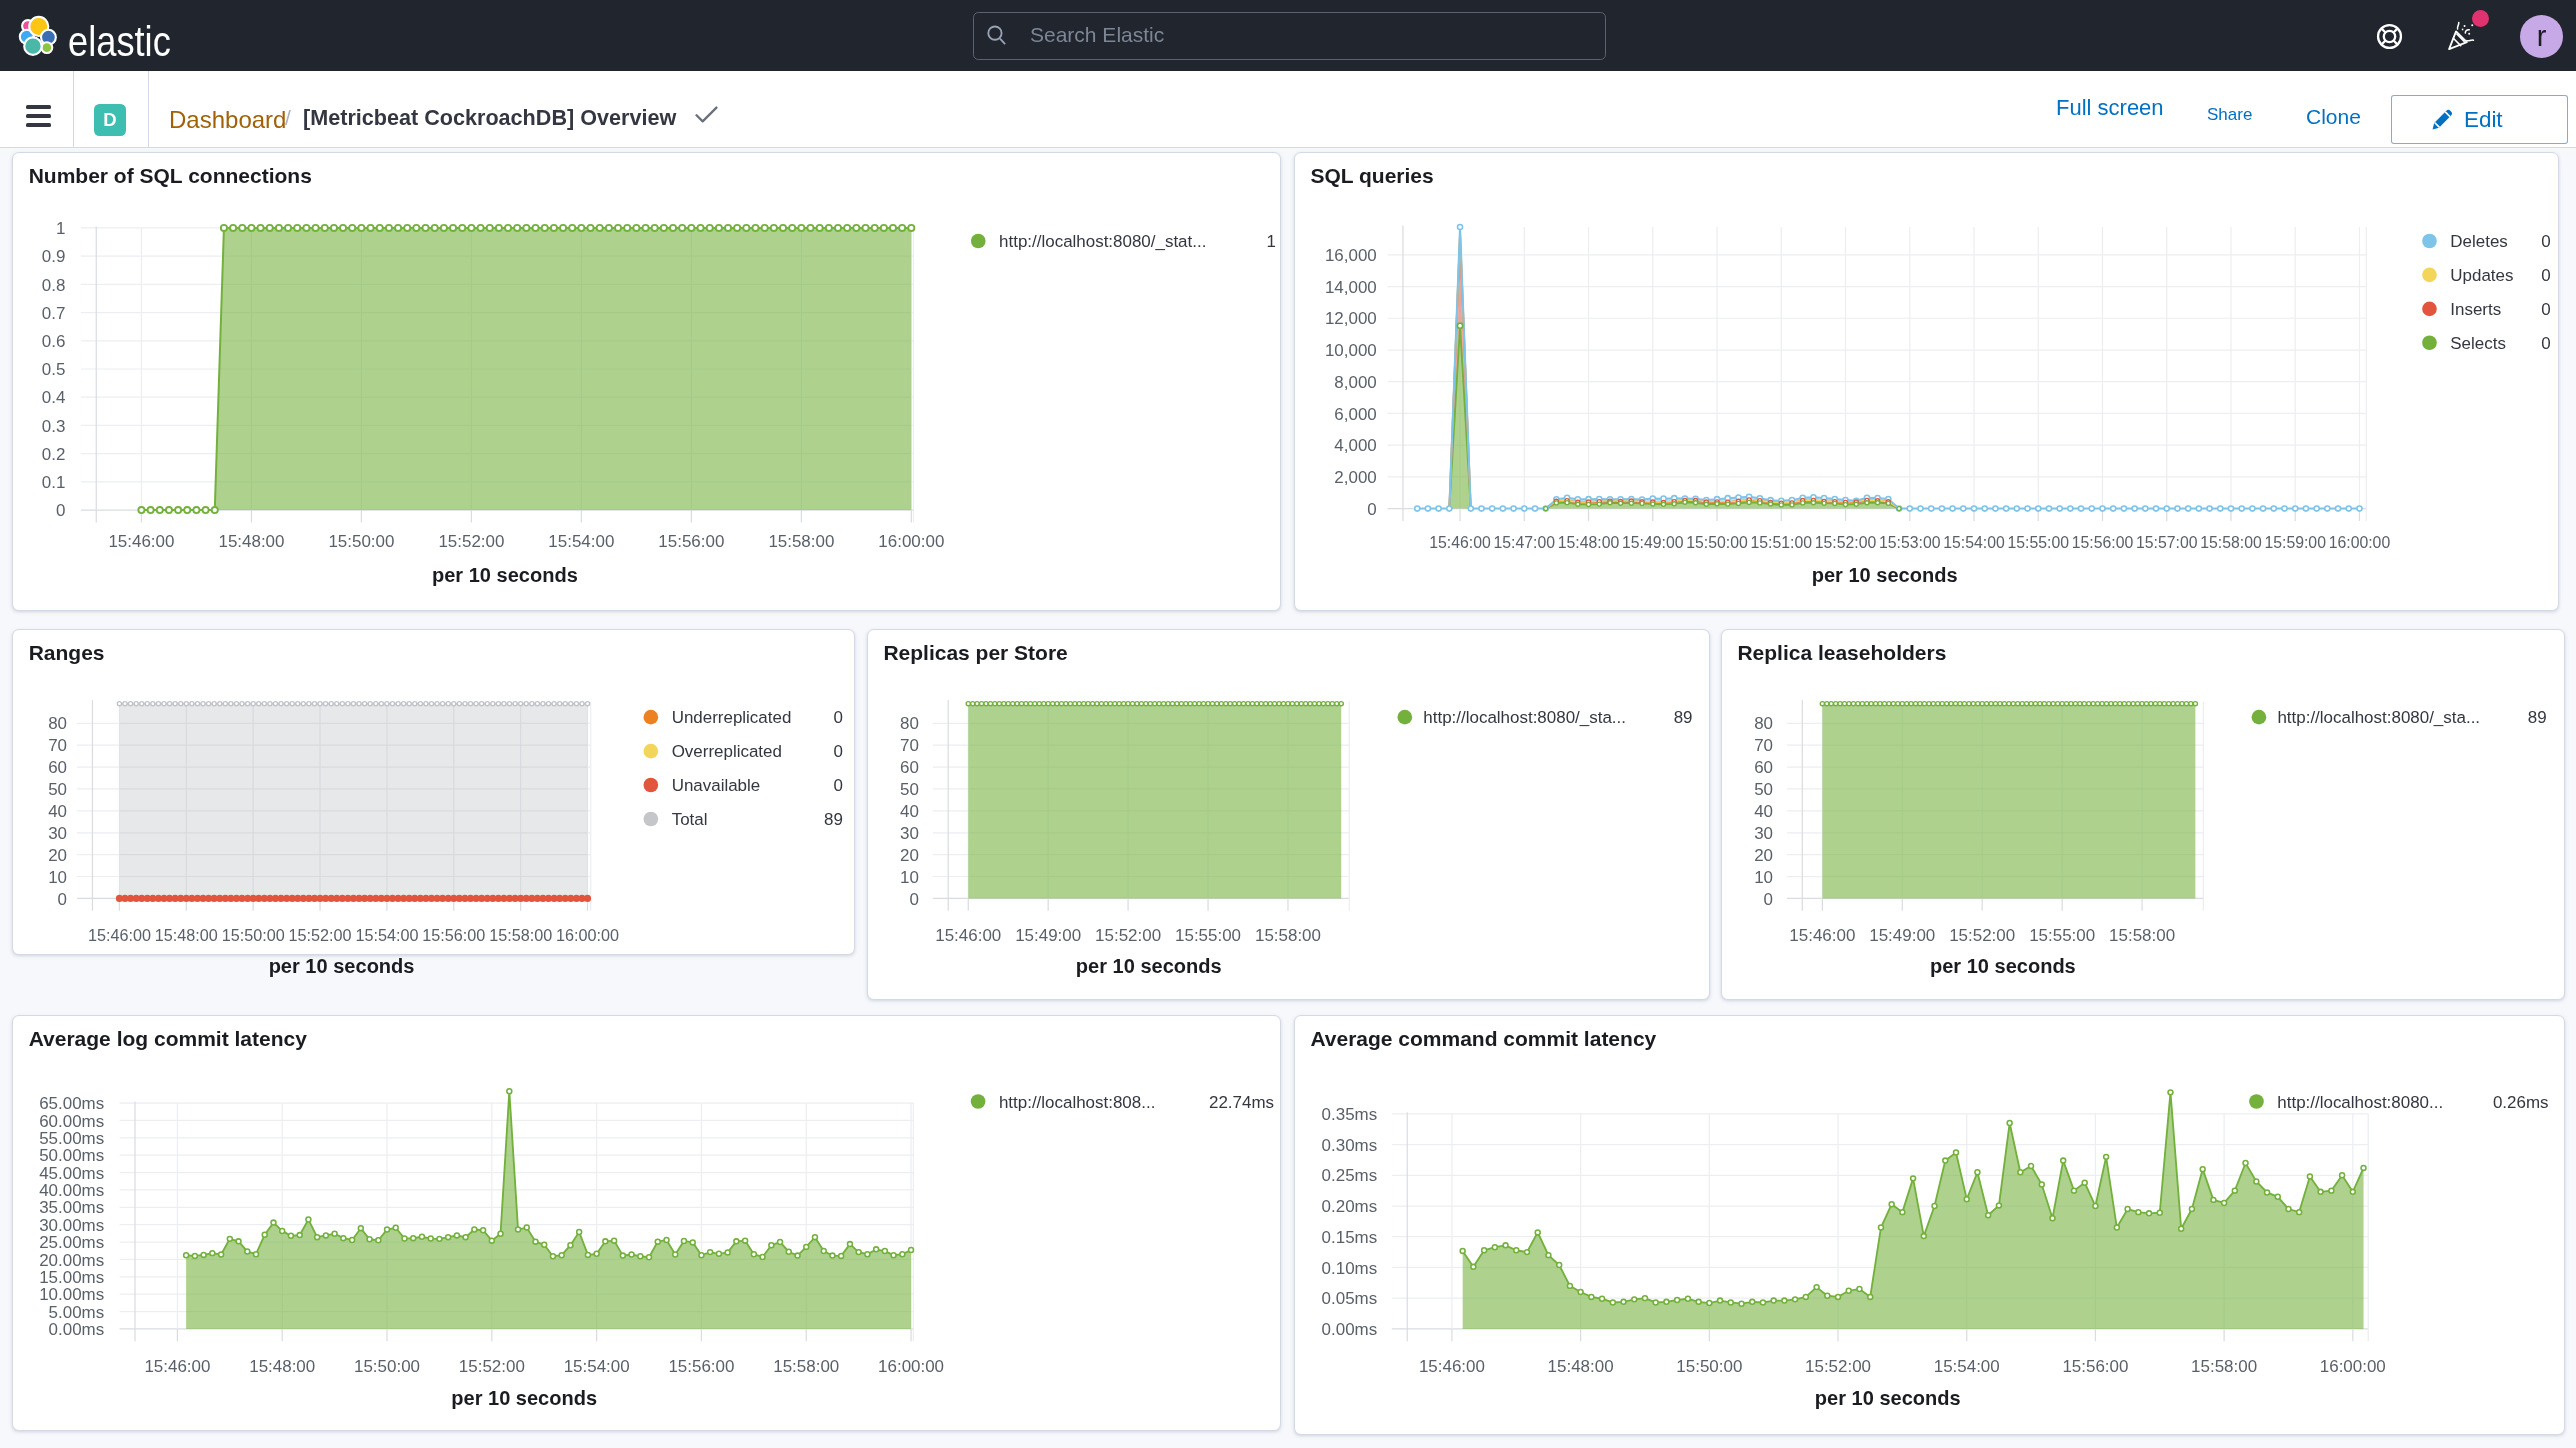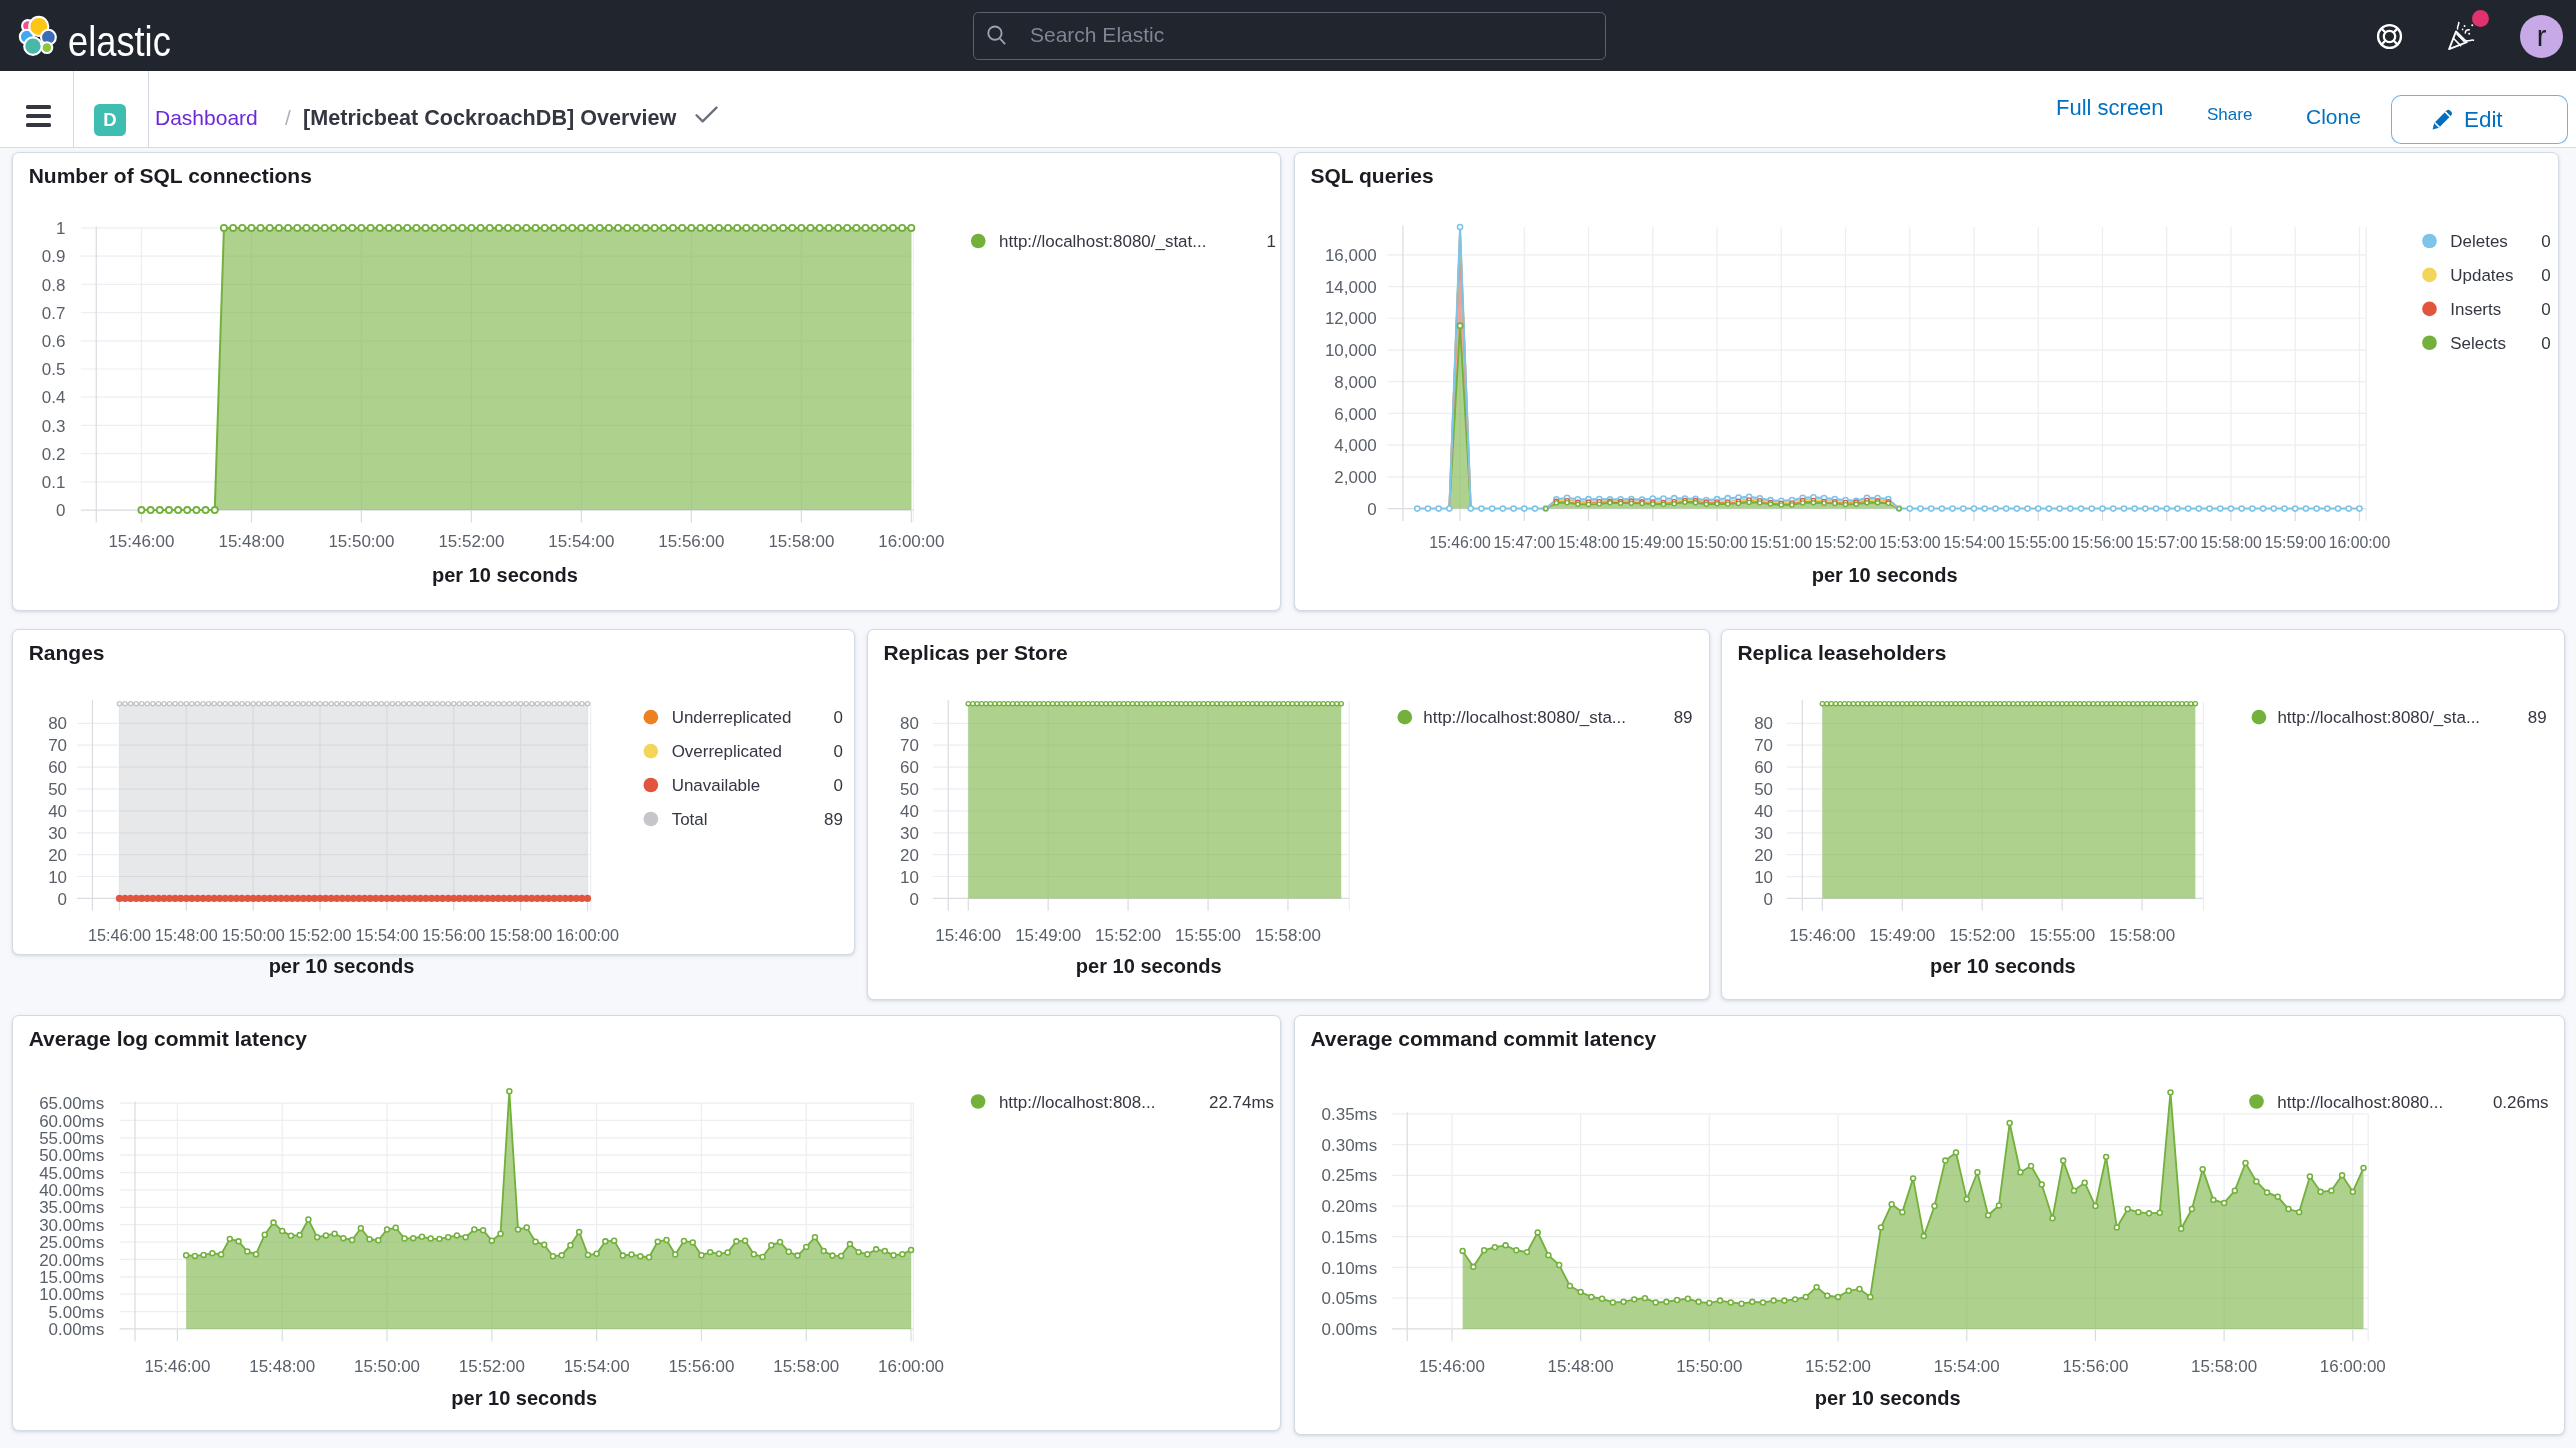--- a/index.html
+++ b/index.html
@@ -53,30 +53,30 @@
 <circle cx="21.5" cy="13.5" r="1.1" fill="#fff" stroke="none"></circle>
 </svg></div>
   <div class="blk" style="left:2472px;top:10px;width:17px;height:17px;border-radius:50%;background:#E0326E"></div>
   <div class="blk" style="left:2520px;top:14.7px;width:43px;height:43px;border-radius:50%;background:#C8A9E7;text-align:center;line-height:43px;font-size:29px;color:#1D1E24">r</div>
 </div>
 <div class="nav">
   <div class="blk" style="left:25.5px;top:34px;width:25px;height:3.5px;background:#343741;border-radius:1.5px"></div>
   <div class="blk" style="left:25.5px;top:43px;width:25px;height:3.5px;background:#343741;border-radius:1.5px"></div>
   <div class="blk" style="left:25.5px;top:52px;width:25px;height:3.5px;background:#343741;border-radius:1.5px"></div>
   <div class="blk" style="left:94px;top:33px;width:32px;height:32px;background:#3DBEB0;border-radius:5.4px;text-align:center;line-height:32px;color:#fff;font-size:18.5px;font-weight:bold">D</div>
-  <div class="blk" style="left:155px;top:35px;font-size:21px;color:#6d28d9">Dashboard</div>
+  <div class="blk" style="left:169px;top:35px;font-size:24px;color:#a16207">Dashboard</div>
   <div class="blk" style="left:285px;top:35px;font-size:21px;color:#A9B2C1">/</div>
   <div class="blk" style="left:303px;top:34px;font-size:21.6px;font-weight:bold;color:#343741">[Metricbeat CockroachDB] Overview</div>
   <div class="blk" style="left:695px;top:35px"><svg width="23" height="18.5" viewBox="0 0 30 24" fill="none" stroke="#69707D" stroke-width="3" stroke-linecap="round" stroke-linejoin="round">
 <path d="M2 12 L10 20 L28 2"></path>
 </svg></div>
   <div class="blk" style="left:2056px;top:24px;font-size:22px;color:#0071C2">Full screen</div>
   <div class="blk" style="left:2207px;top:34px;font-size:17px;color:#0071C2">Share</div>
   <div class="blk" style="left:2306px;top:34px;font-size:21px;color:#0071C2">Clone</div>
-  <div class="blk" style="left:2391px;top:24px;width:177px;height:49px;border:1.2px solid rgba(0,113,194,.55);border-radius:10px;background:#fff">
+  <div class="blk" style="left:2391px;top:24px;width:177px;height:49px;border:1.2px solid rgba(0,113,194,.55);border-radius:3px;background:#fff">
     <div class="blk" style="left:39px;top:12.3px"><svg width="23" height="23" viewBox="0 0 16 16">
 <path d="M1.1 14.9 L2.2 10.4 L10.7 1.9 a1.9 1.9 0 0 1 2.7 0 l0.55 0.55 a1.9 1.9 0 0 1 0 2.7 L5.6 13.7 Z" fill="#0071C2"></path>
 <path d="M2.5 10.1 L5.9 13.5" stroke="#fff" stroke-width="1.1"></path>
 <path d="M9.9 2.7 L13.2 6.0" stroke="#fff" stroke-width="1.1"></path>
 </svg></div>
     <div class="blk" style="left:72px;top:10.8px;font-size:22.4px;color:#0071C2">Edit</div>
   </div>
 </div>
 <div class="vsep" style="left:73px"></div>
 <div class="vsep" style="left:148px"></div>

